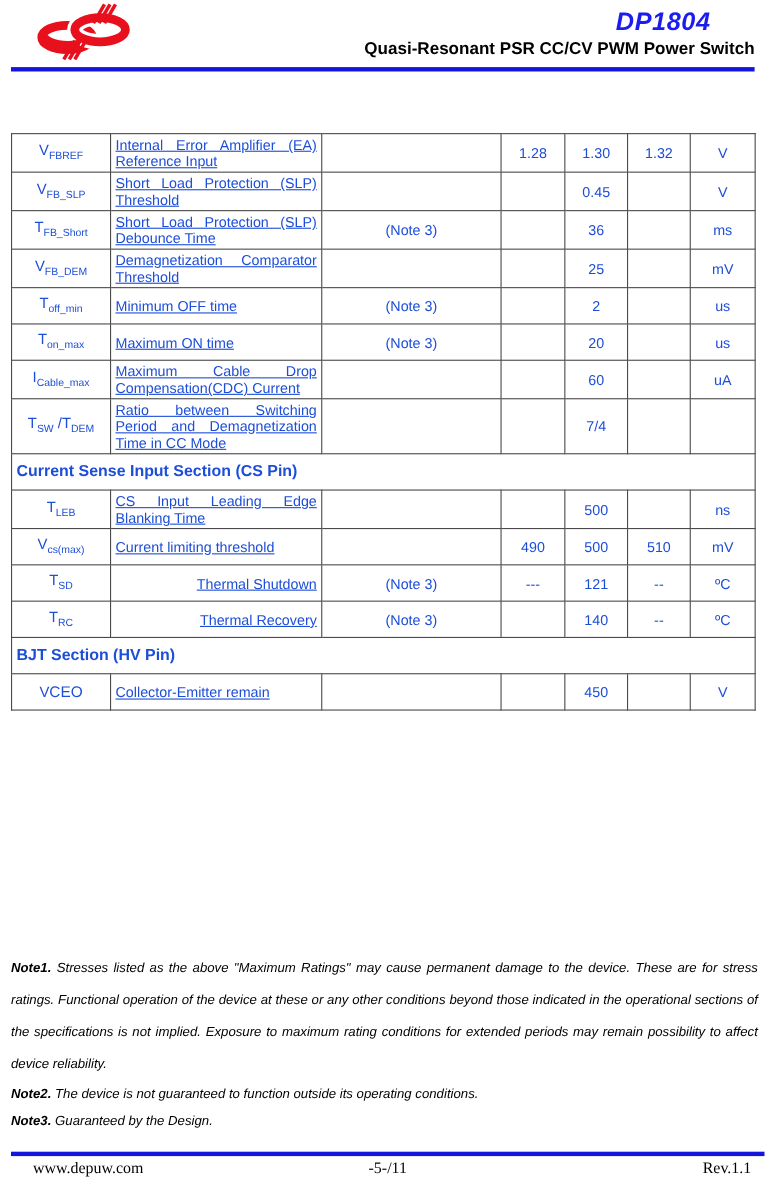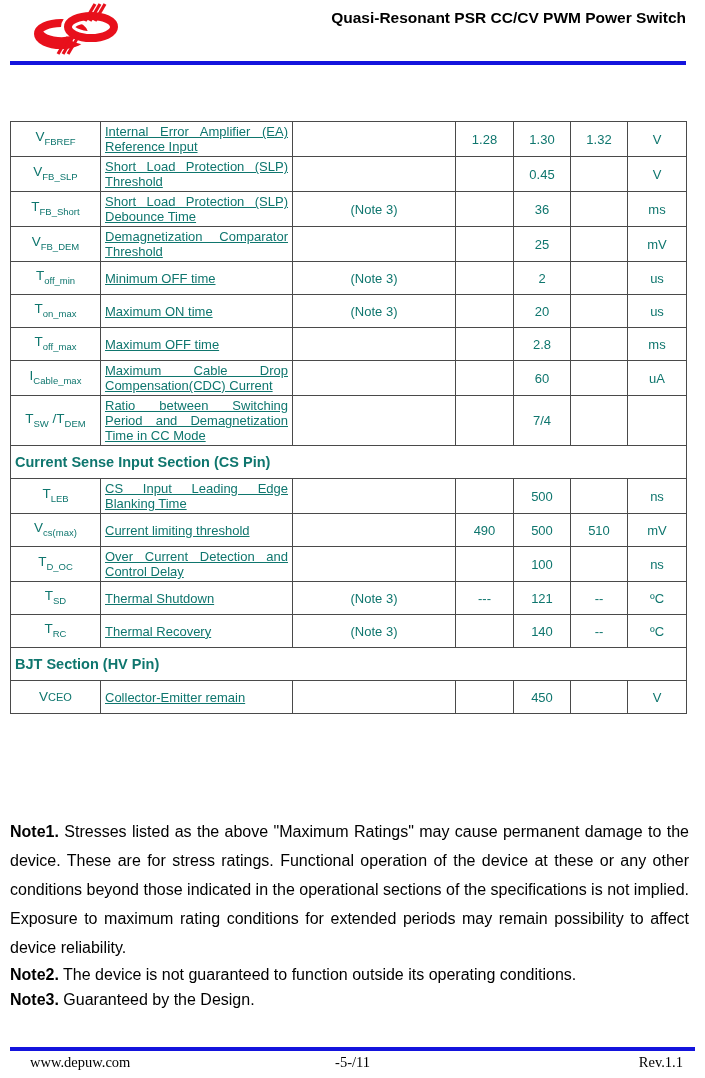--- a/index.html
+++ b/index.html
@@ -18,39 +18,39 @@
   .titles{position:absolute;right:19px;top:6px;text-align:right;}
   .part-number{
     color:#1c1cf0;font-style:italic;font-weight:bold;font-size:23px;
     padding-right:40px;letter-spacing:0.5px;
   }
   .subtitle{font-weight:bold;font-size:15.5px;margin-top:3px;color:#000;}
   .rule{position:absolute;left:10px;top:61px;width:676px;height:4px;background:var(--accent);}
   
   table.spec{
     position:absolute;left:10px;top:121px;width:676px;
-    border-collapse:collapse;table-layout:fixed;font-size:13px;color:#0f766e;
+    border-collapse:collapse;table-layout:fixed;font-size:13px;color:#1d4ed8;
   }
   table.spec td{
     border:1px solid var(--border);height:33px;padding:2px 4px;
     vertical-align:middle;line-height:15px;
   }
   td.sym{text-align:center;font-size:13.5px;}
   td.sym sub{font-size:9.5px;}
-  td.sym .small{font-size:11px;}
+  td.sym .small{font-size:14px;}
   td.par{text-align:justify;padding-left:8px;padding-right:6px;text-decoration:underline;}
-  td.par.ctr{text-align:left;}
+  td.par.ctr{text-align:right;}
   td.cond{vertical-align:top;padding-top:6px;padding-left:6px;text-align:center;}
   td.val{text-align:center;}
   td.unit{text-align:center;}
   td.section-cell{
     font-weight:bold;font-size:14.5px;padding-left:8px;vertical-align:middle;
   }
   
-  .notes{position:absolute;left:10px;top:817px;width:679px;font-size:16px;}
+  .notes{position:absolute;left:10px;top:866px;width:679px;font-size:12px;font-style:italic;}
   .notes p{margin:0;text-align:justify;line-height:29px;}
   .notes p.single{line-height:25px;text-align:left;}
   .notes b{font-weight:bold;}
   
   .footer-rule{position:absolute;left:10px;top:1047px;width:685px;height:4px;background:var(--accent);}
   .footer{
     position:absolute;left:0;top:1052px;width:705px;height:22px;
     font-family:"Liberation Serif",serif;font-size:14.5px;padding-left:32px;
   }
   .footer .site{position:absolute;left:30px;top:2px;}
@@ -71,20 +71,21 @@
         <line x1="57" y1="18" x2="67" y2="1"></line>
         <line x1="62" y1="18" x2="72" y2="1"></line>
         <line x1="67" y1="18" x2="77" y2="1"></line>
         <line x1="30" y1="51" x2="40" y2="34"></line>
         <line x1="35" y1="51" x2="45" y2="34"></line>
         <line x1="40" y1="51" x2="50" y2="34"></line>
       </g>
     </g>
   </svg>
   <div class="titles">
+    <div class="part-number">DP1804</div>
     <div class="subtitle">Quasi-Resonant PSR CC/CV PWM Power Switch</div>
   </div>
   <div class="rule"></div>
 </div>
 
 <table class="spec">
   <colgroup>
     <col style="width:90px">
       <col style="width:192px">
       <col style="width:163px">
@@ -142,29 +143,20 @@
       <tr>
         <td class="sym"><span>T</span><sub>on_max</sub></td>
         <td class="par">Maximum ON time</td>
         <td class="cond">(Note 3)</td>
         <td class="val"></td>
         <td class="val">20</td>
         <td class="val"></td>
         <td class="unit">us</td>
       </tr>
       <tr>
-        <td class="sym"><span>T</span><sub>off_max</sub></td>
-        <td class="par">Maximum OFF time</td>
-        <td class="cond"></td>
-        <td class="val"></td>
-        <td class="val">2.8</td>
-        <td class="val"></td>
-        <td class="unit">ms</td>
-      </tr>
-      <tr>
         <td class="sym"><span>I</span><sub>Cable_max</sub></td>
         <td class="par">Maximum Cable Drop Compensation(CDC) Current</td>
         <td class="cond"></td>
         <td class="val"></td>
         <td class="val">60</td>
         <td class="val"></td>
         <td class="unit">uA</td>
       </tr>
       <tr>
         <td class="sym"><span>T</span><sub>SW</sub><span> /T</span><sub>DEM</sub></td>
@@ -188,29 +180,20 @@
         <td class="unit">ns</td>
       </tr>
       <tr>
         <td class="sym"><span>V</span><sub>cs(max)</sub></td>
         <td class="par">Current limiting threshold</td>
         <td class="cond"></td>
         <td class="val">490</td>
         <td class="val">500</td>
         <td class="val">510</td>
         <td class="unit">mV</td>
-      </tr>
-      <tr>
-        <td class="sym"><span>T</span><sub>D_OC</sub></td>
-        <td class="par">Over Current Detection and Control Delay</td>
-        <td class="cond"></td>
-        <td class="val"></td>
-        <td class="val">100</td>
-        <td class="val"></td>
-        <td class="unit">ns</td>
       </tr>
       <tr>
         <td class="sym"><span>T</span><sub>SD</sub></td>
         <td class="par ctr">Thermal Shutdown</td>
         <td class="cond">(Note 3)</td>
         <td class="val">---</td>
         <td class="val">121</td>
         <td class="val">--</td>
         <td class="unit">ºC</td>
       </tr>

